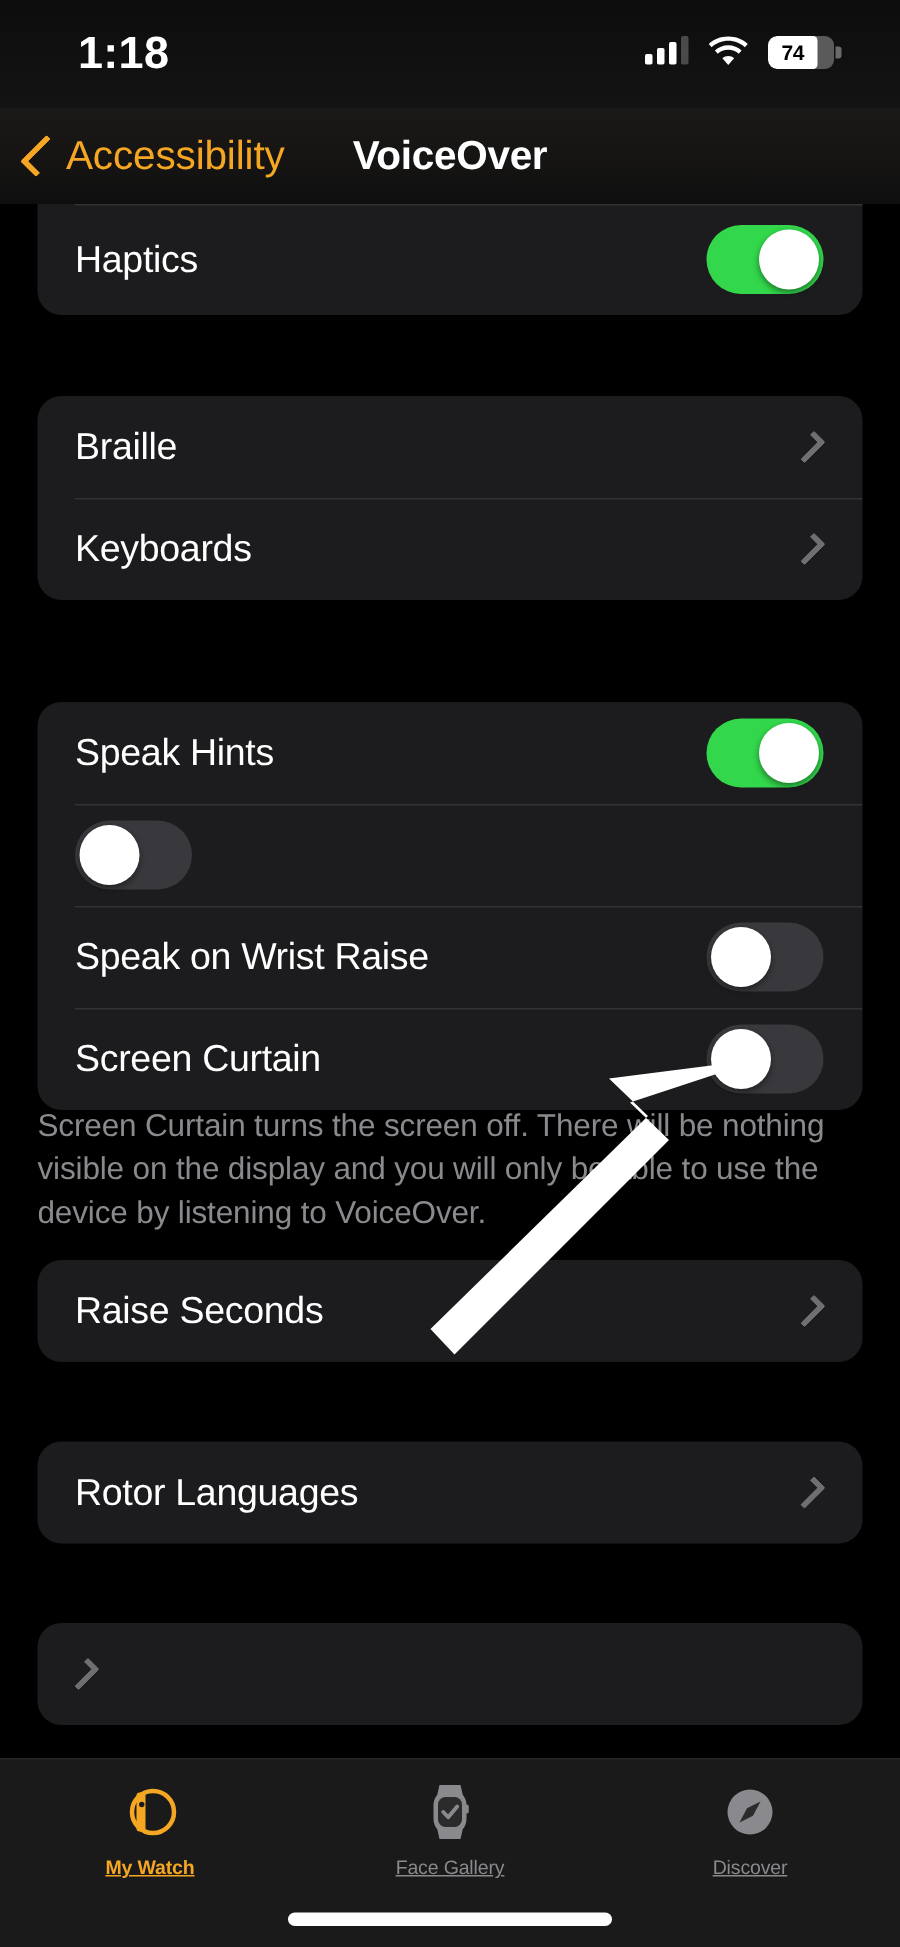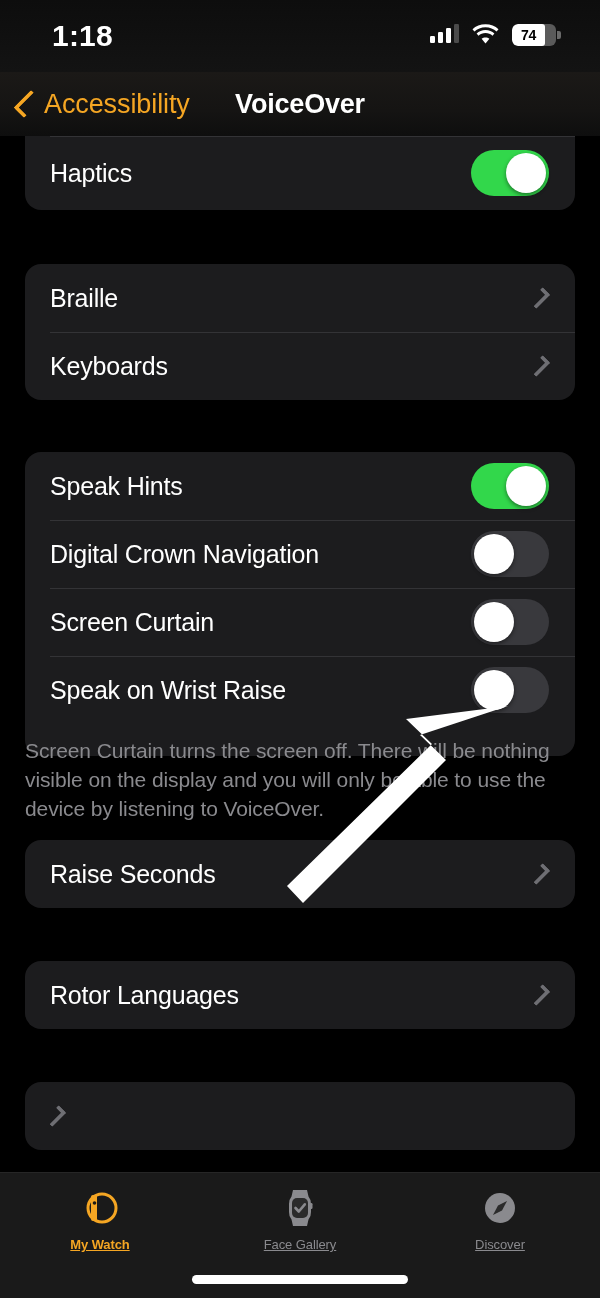--- a/index.html
+++ b/index.html
@@ -184,44 +184,43 @@
         <span class="row-label">Braille</span>
         <span class="chev"></span>
       </div>
       <div class="row">
         <div class="sep"></div>
         <span class="row-label">Keyboards</span>
         <span class="chev"></span>
       </div>
     </div>
 
-    <div class="card" style="top:316px; height:304px;">
+    <div class="card" style="top:332px; height:272px;">
       <div class="row">
         <span class="row-label">Speak Hints</span>
         <span class="toggle on">
             <span class="knob"></span>
           </span>
       </div>
       <div class="row">
         <div class="sep"></div>
-        <span class="row-label">Digital Crown Navigation</span>
         <span class="toggle off">
             <span class="knob"></span>
           </span>
       </div>
       <div class="row">
         <div class="sep"></div>
+        <span class="row-label">Speak on Wrist Raise</span>
+        <span class="toggle off">
+            <span class="knob"></span>
+          </span>
+      </div>
+      <div class="row">
+        <div class="sep"></div>
         <span class="row-label">Screen Curtain</span>
-        <span class="toggle off">
-            <span class="knob"></span>
-          </span>
-      </div>
-      <div class="row">
-        <div class="sep"></div>
-        <span class="row-label">Speak on Wrist Raise</span>
         <span class="toggle off">
             <span class="knob"></span>
           </span>
       </div>
     </div>
 
     <div class="footnote" style="top:600px;">Screen Curtain turns the screen off. There will be nothing visible on the display and you will only be able to use the device by listening to VoiceOver.</div>
 
     <div class="card" style="top:704px; height:68px;">
       <div class="row">

